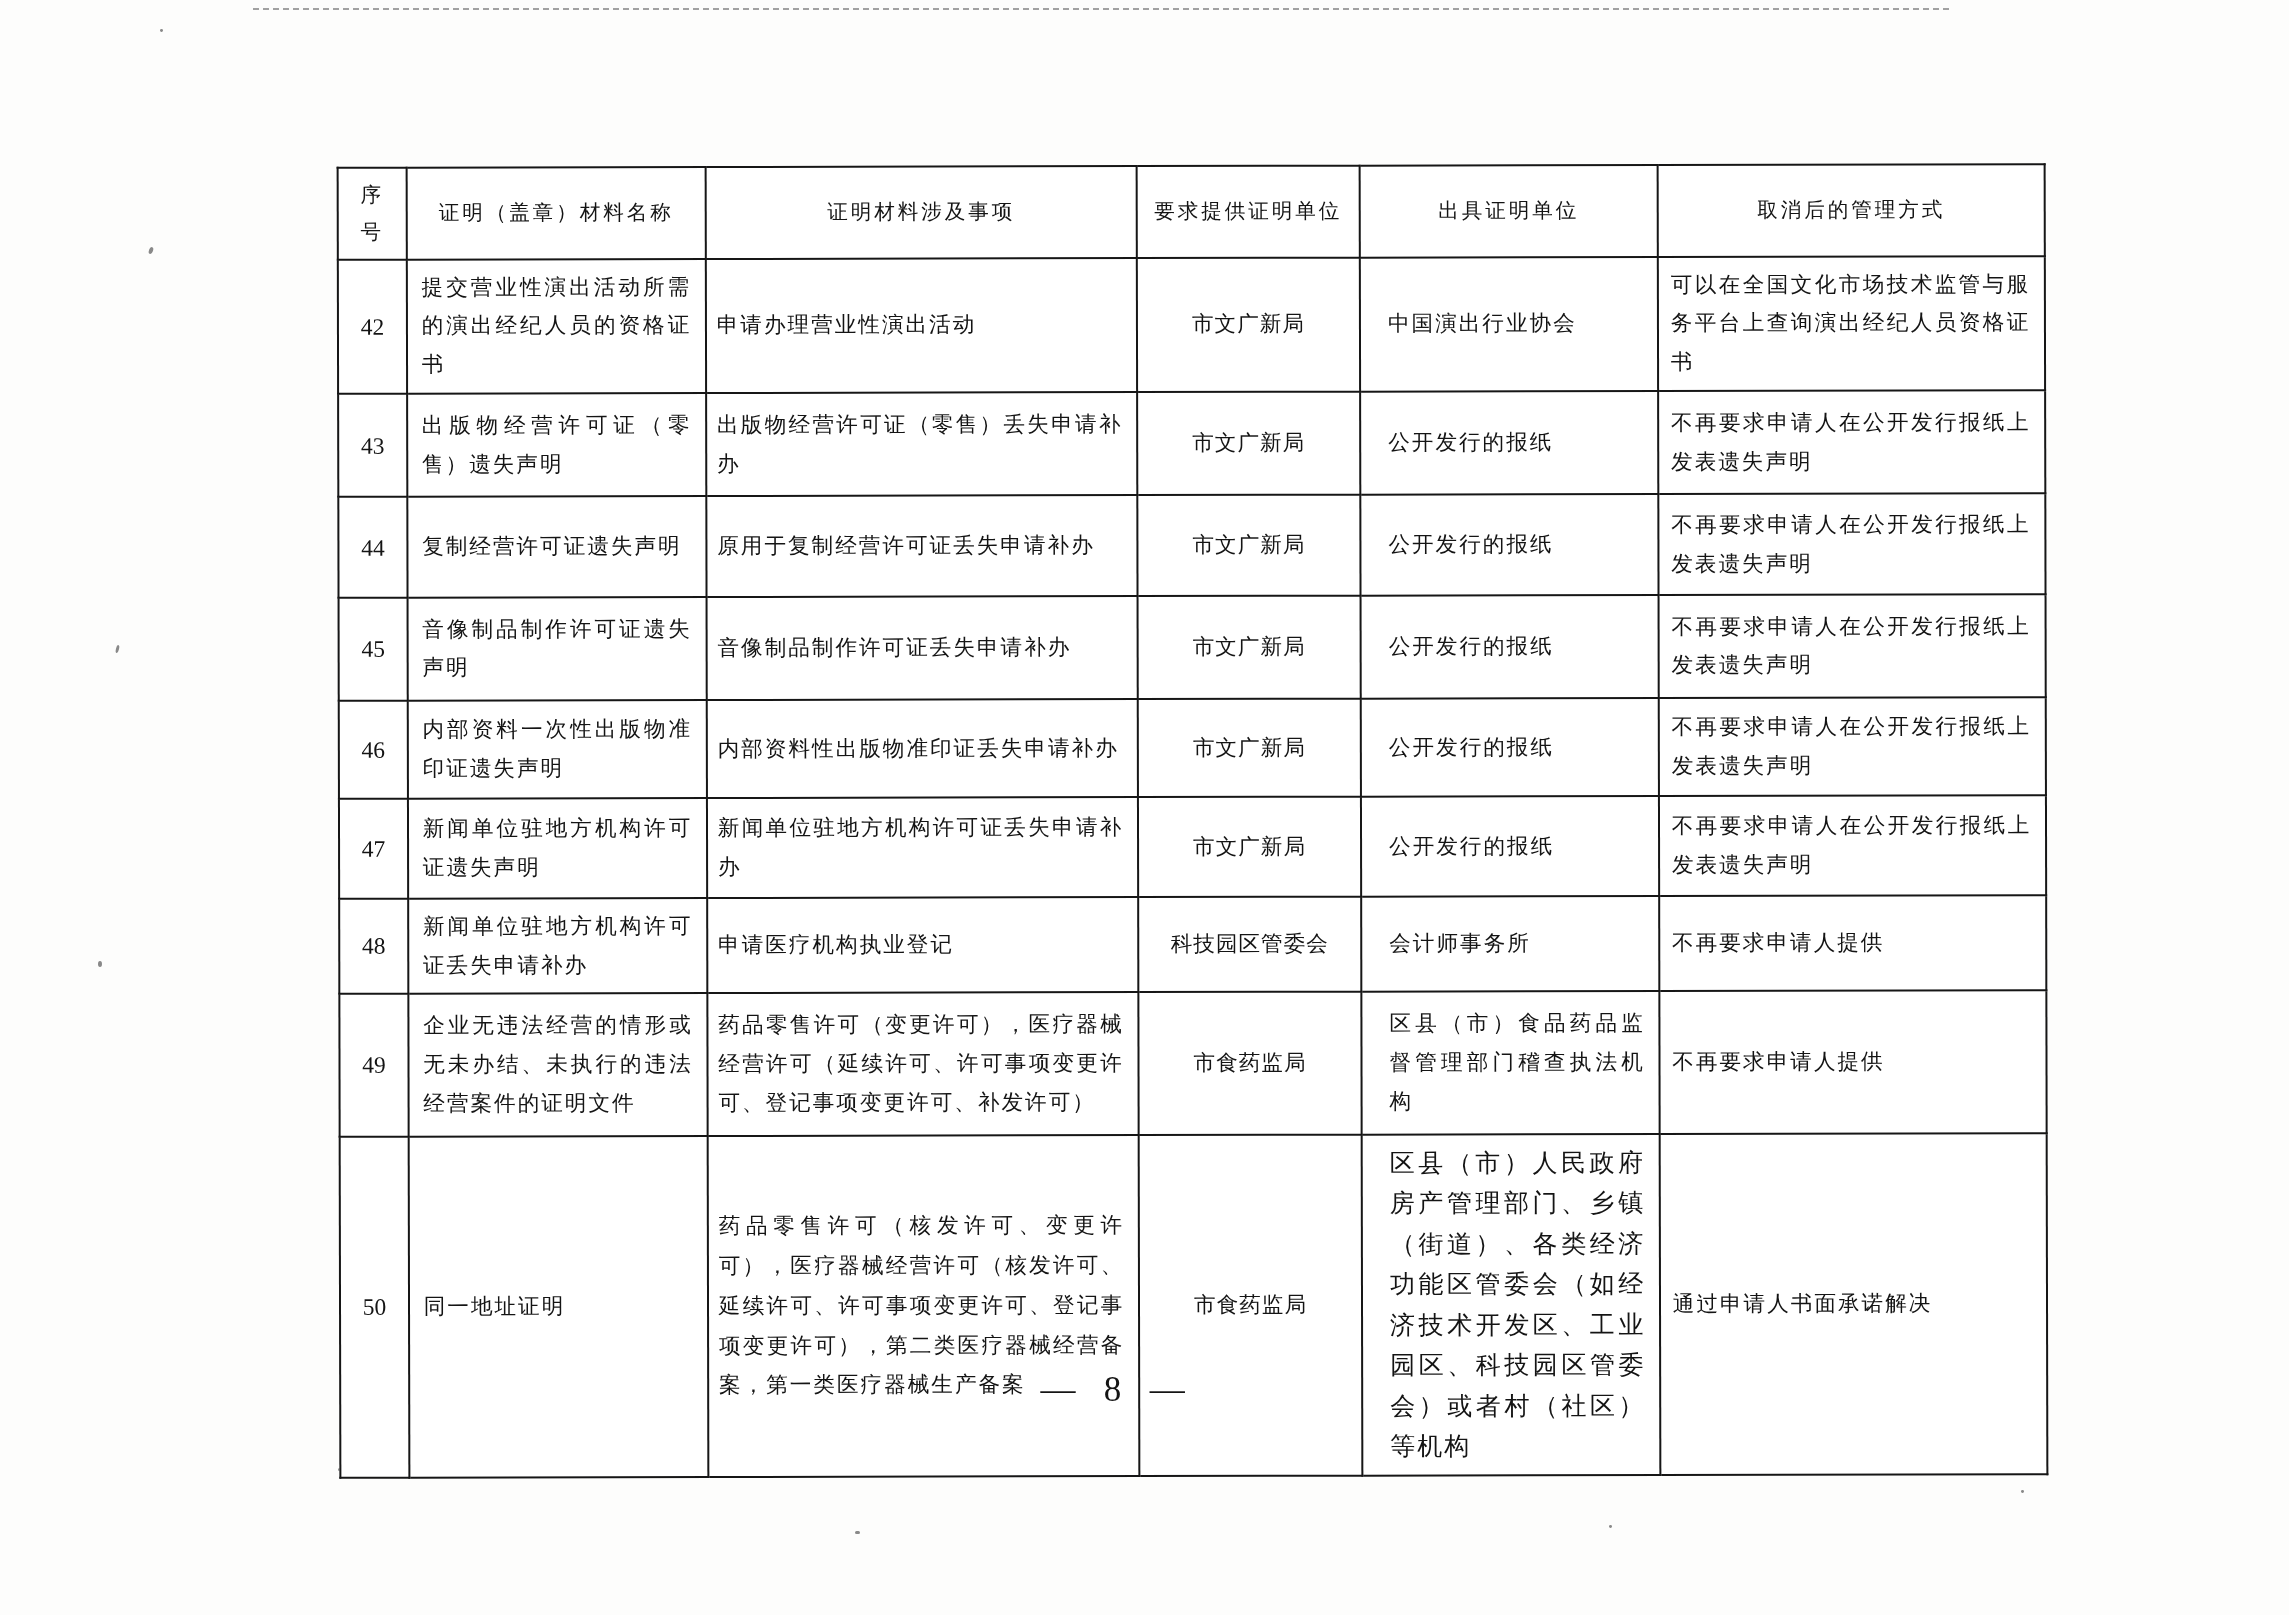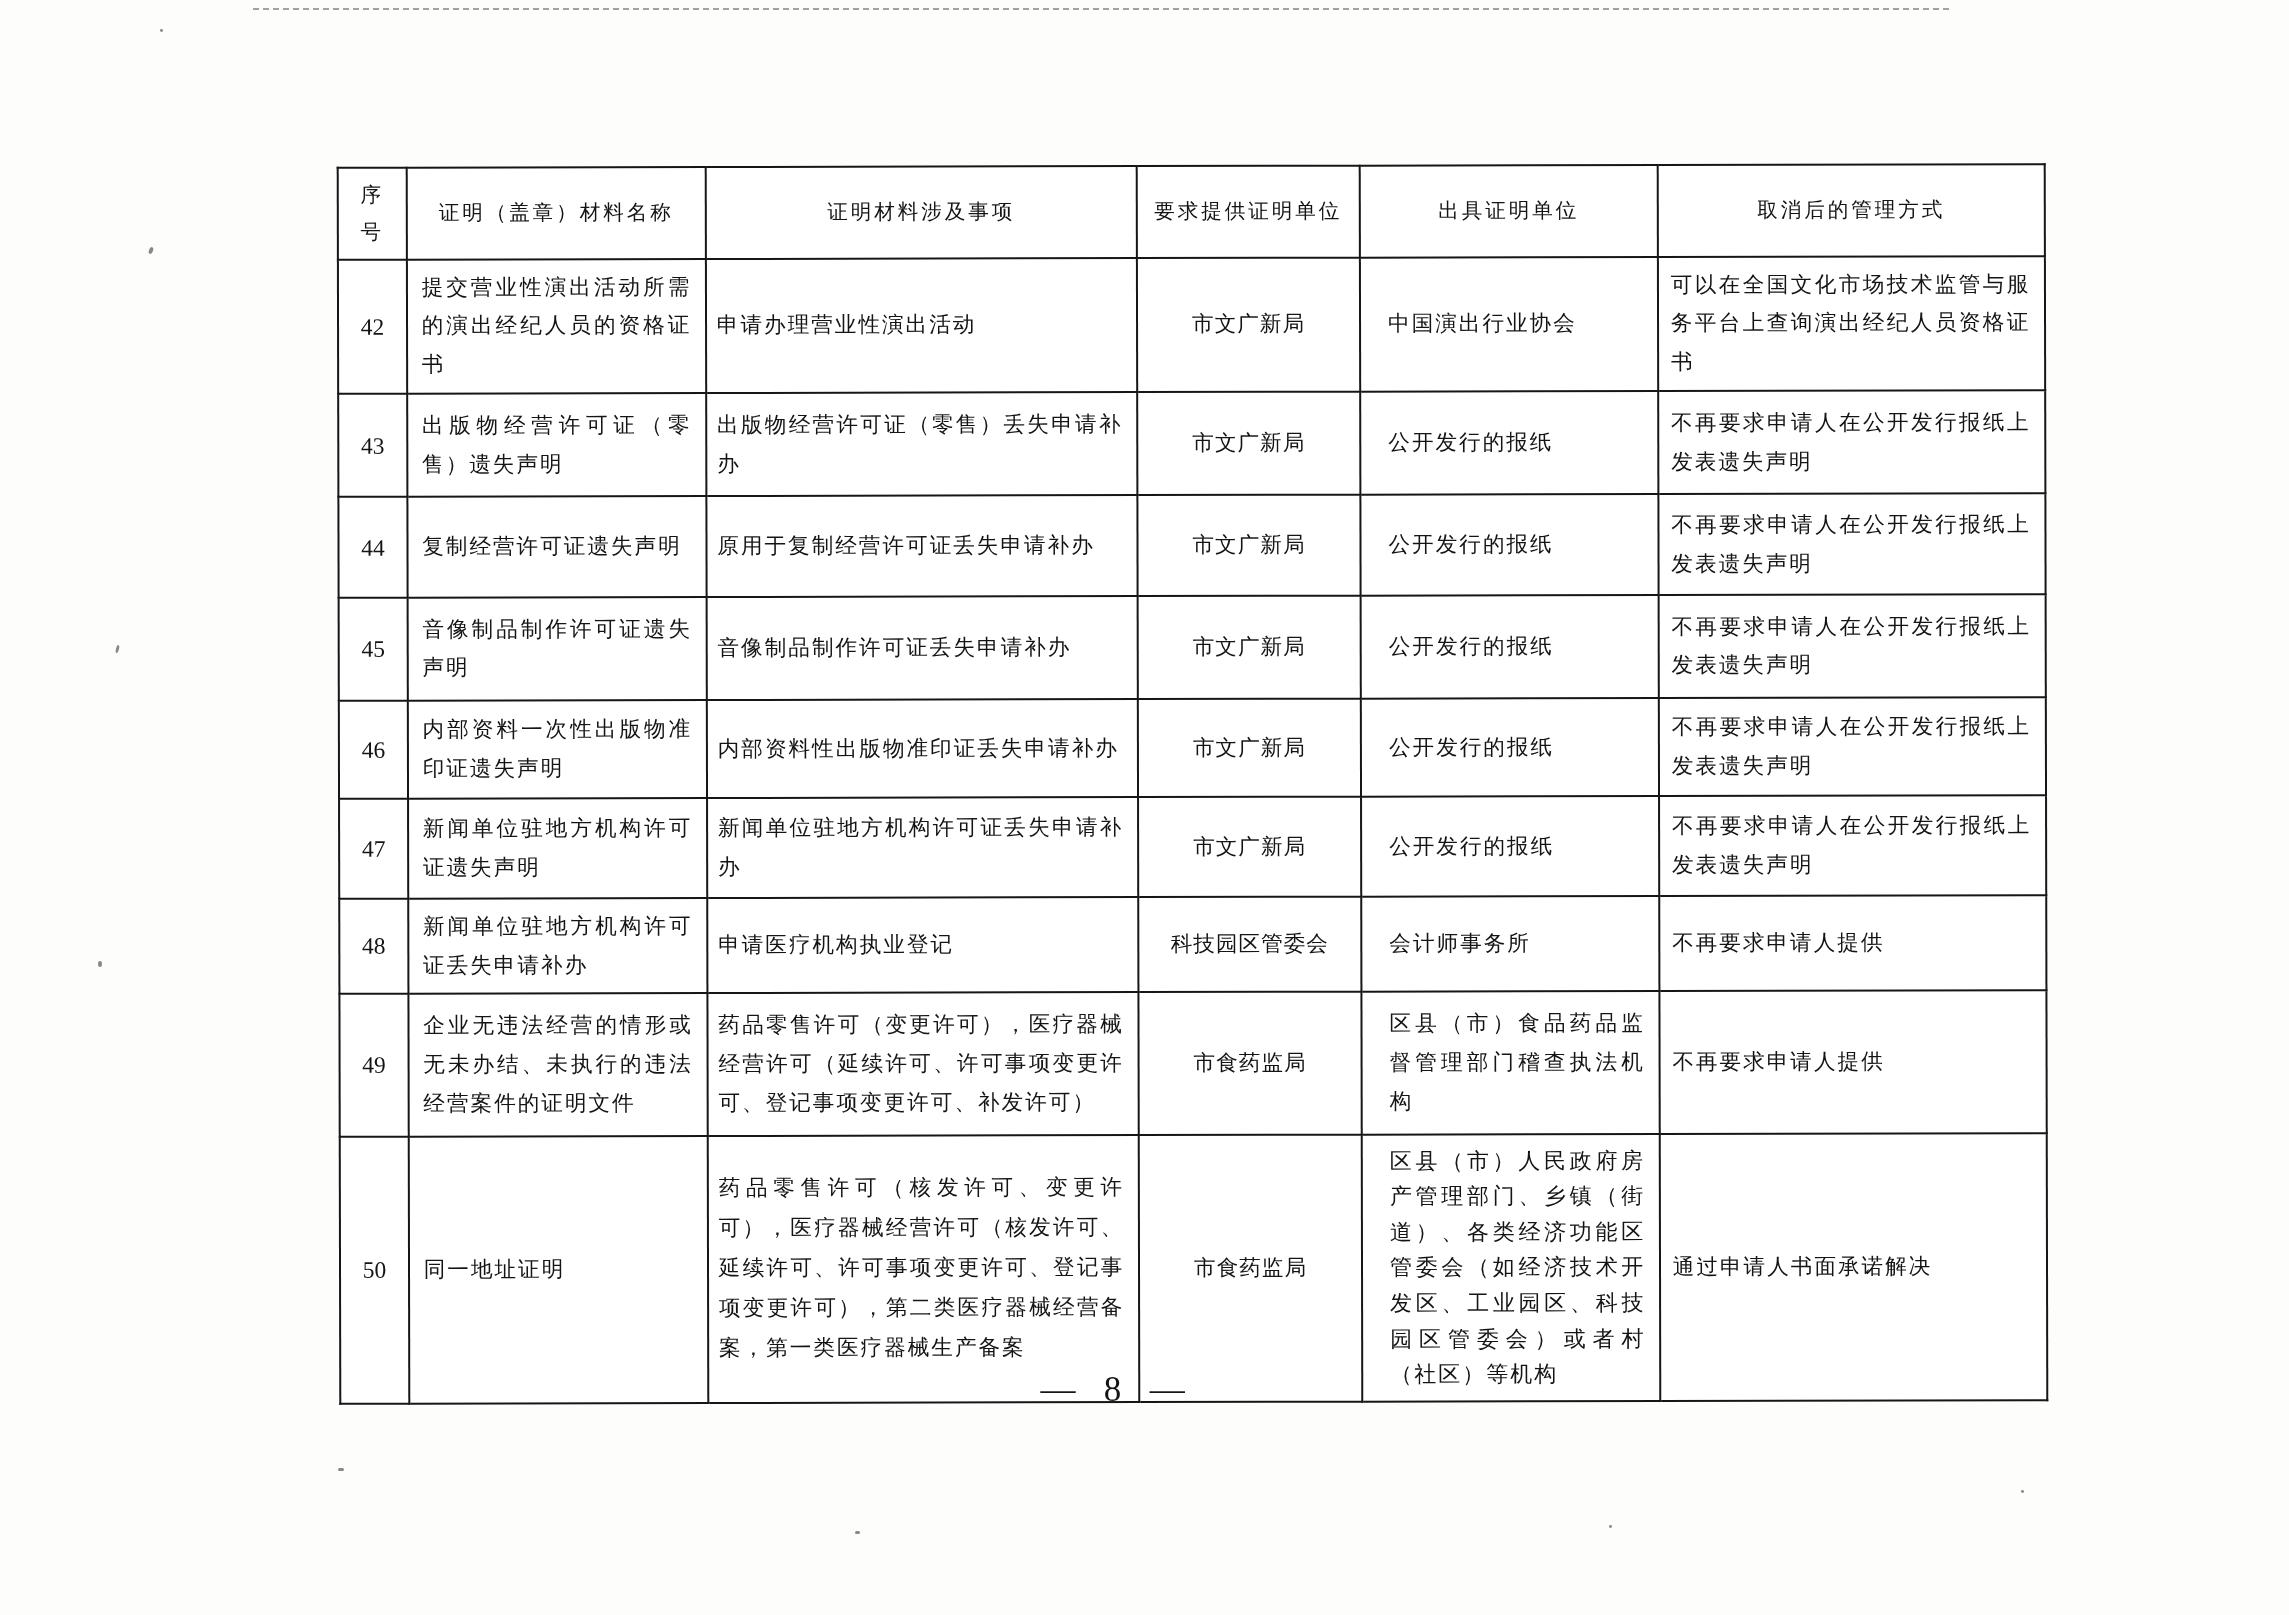--- a/index.html
+++ b/index.html
@@ -82,21 +82,21 @@
   
   .doc-table tbody tr:nth-child(1)  td { height: 110px; }
   .doc-table tbody tr:nth-child(2)  td { height: 86px; }
   .doc-table tbody tr:nth-child(3)  td { height: 83px; }
   .doc-table tbody tr:nth-child(4)  td { height: 85px; }
   .doc-table tbody tr:nth-child(5)  td { height: 81px; }
   .doc-table tbody tr:nth-child(6)  td { height: 82px; }
   .doc-table tbody tr:nth-child(7)  td { height: 76px; }
   .doc-table tbody tr:nth-child(8)  td { height: 125px; }
   .doc-table tbody tr:nth-child(9)  td { height: 222px; border-radius: 21px; }
-  .doc-table tbody tr:nth-child(9)  td.c5 { line-height: 1.62; font-size: 22px; }
+  .doc-table tbody tr:nth-child(9)  td.c5 { line-height: 1.62; font-size: 25px; }
   .doc-table tbody tr:nth-child(9)  td.c3 { line-height: 1.85; }
 
   
   .page-footer {
     position: absolute;
     left: 0;
     top: 1370px;
     width: 2235px;
     text-align: center;
     font-size: 35px;

